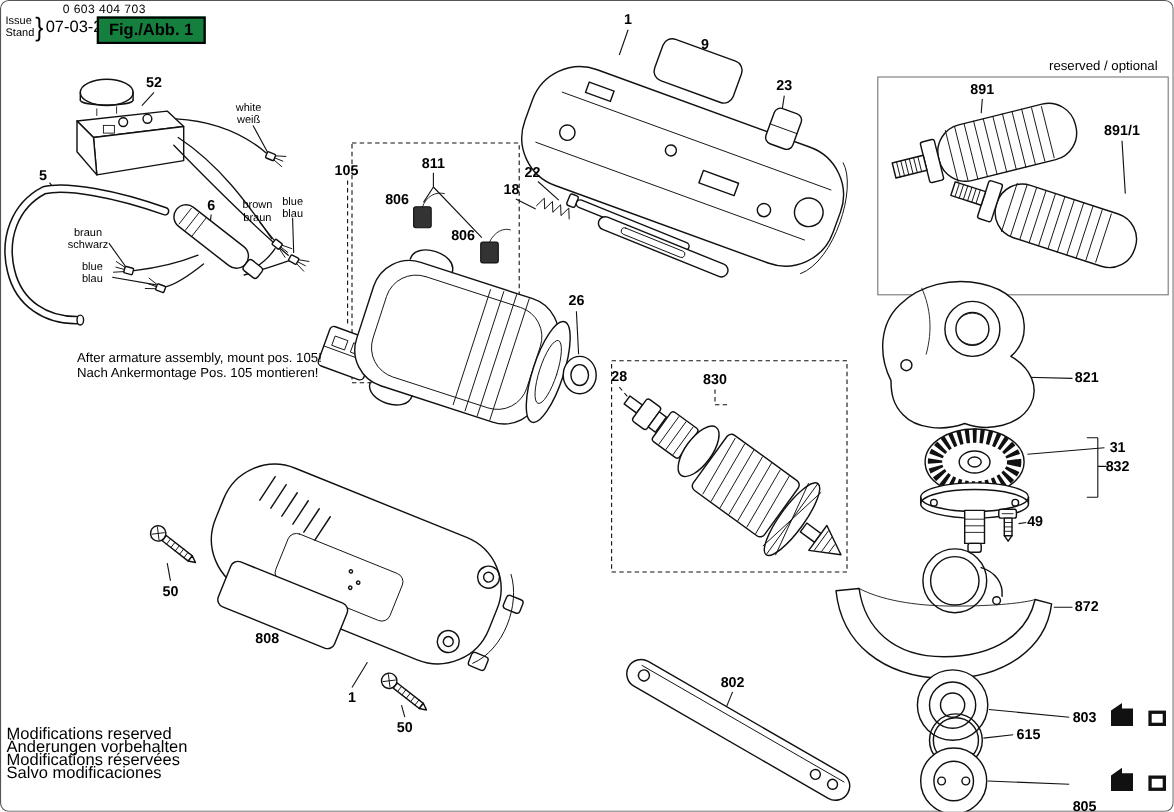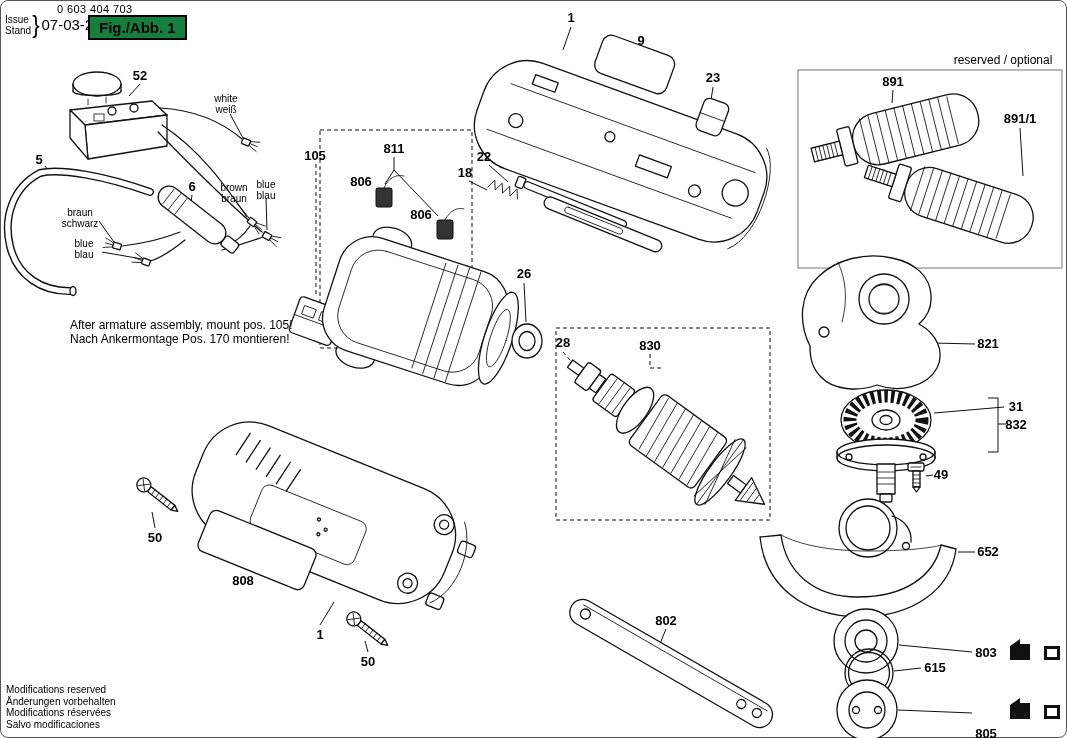--- a/index.html
+++ b/index.html
@@ -4,21 +4,21 @@
 <style>
   *{margin:0;padding:0;box-sizing:border-box}
   html,body{background:#fff}
   body{width:1067px;height:738px;position:relative;overflow:hidden;
        font-family:"Liberation Sans","DejaVu Sans",sans-serif;color:#000}
   .frame{position:absolute;inset:0;border:1px solid #555;border-radius:8px}
   .lbl{position:absolute;transform:translate(-50%,-50%);font-size:13px;font-weight:bold;white-space:nowrap}
   .wire{position:absolute;transform:translate(-50%,-50%);font-size:10px;line-height:10.5px;text-align:center;display:flex;flex-direction:column}
   .note{position:absolute;font-size:12px;line-height:14px}
   .opt{position:absolute;transform:translate(-50%,-50%);font-size:12px;white-space:nowrap}
-  .footer{position:absolute;left:6px;top:684px;font-size:10px;line-height:11.5px}
+  .footer{position:absolute;left:6px;top:662px;font-size:15px;line-height:11.5px}
   .doc{position:absolute;left:57px;top:3px;font-size:11px;letter-spacing:.4px}
   .issue{position:absolute;left:5px;top:15px;display:flex;align-items:center;font-size:10px;line-height:10.5px}
   .issue .col{display:flex;flex-direction:column}
   .brace{font-size:22px;font-weight:100;margin:0 2px 0 1px;transform:scaleY(1.1)}
   .date{font-size:15px}
   .figbox{position:absolute;left:88px;top:15px;border:2px solid #000;padding:2px 9px;font-size:15px;font-weight:bold;background:#15803d}
   svg.draw{position:absolute;left:0;top:0}
   .s{stroke:#111;fill:none;stroke-width:1.3;stroke-linecap:round;stroke-linejoin:round}
   .sw{stroke:#111;fill:#fff;stroke-width:1.3;stroke-linejoin:round}
   .st{stroke:#111;fill:none;stroke-width:.8;stroke-linecap:round}
@@ -363,21 +363,21 @@
 <div class="lbl" style="left:465px;top:172px">18</div>
 <div class="lbl" style="left:524px;top:273px">26</div>
 <div class="lbl" style="left:563px;top:342px">28</div>
 <div class="lbl" style="left:650px;top:345px">830</div>
 <div class="lbl" style="left:893px;top:81px">891</div>
 <div class="lbl" style="left:1020px;top:118px">891/1</div>
 <div class="lbl" style="left:988px;top:343px">821</div>
 <div class="lbl" style="left:1016px;top:406px">31</div>
 <div class="lbl" style="left:1016px;top:424px">832</div>
 <div class="lbl" style="left:941px;top:474px">49</div>
-<div class="lbl" style="left:988px;top:551px">652</div>
+<div class="lbl" style="left:988px;top:551px">872</div>
 <div class="lbl" style="left:986px;top:652px">803</div>
 <div class="lbl" style="left:935px;top:667px">615</div>
 <div class="lbl" style="left:986px;top:733px">805</div>
 <div class="lbl" style="left:666px;top:620px">802</div>
 <div class="lbl" style="left:243px;top:580px">808</div>
 <div class="lbl" style="left:155px;top:537px">50</div>
 <div class="lbl" style="left:368px;top:661px">50</div>
 <div class="lbl" style="left:320px;top:634px">1</div>
 
 <div class="wire" style="left:226px;top:104px">
@@ -396,21 +396,21 @@
   <span>braun</span>
   <span>schwarz</span>
 </div>
 <div class="wire" style="left:84px;top:249px">
   <span>blue</span>
   <span>blau</span>
 </div>
 
 <div class="note" style="left:70px;top:318px">
   <div>After armature assembly, mount pos. 105!</div>
-  <div>Nach Ankermontage Pos. 170 montieren!</div>
+  <div>Nach Ankermontage Pos. 105 montieren!</div>
 </div>
 <div class="opt" style="left:1003px;top:60px">reserved / optional</div>
 
 <div class="footer">
   <div>Modifications reserved</div>
   <div>Änderungen vorbehalten</div>
   <div>Modifications réservées</div>
   <div>Salvo modificaciones</div>
 </div>
 

